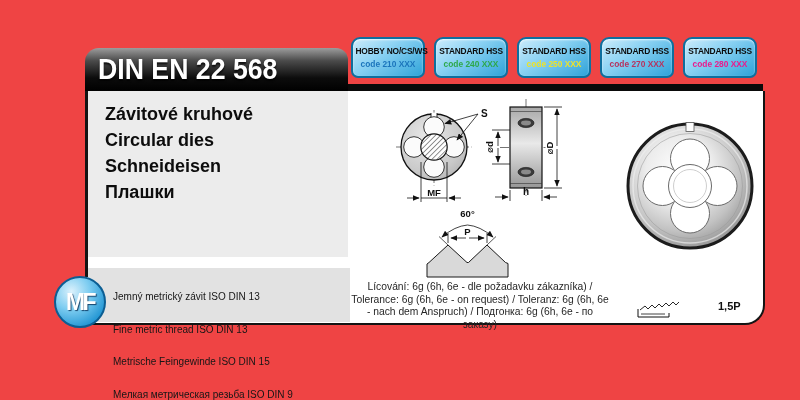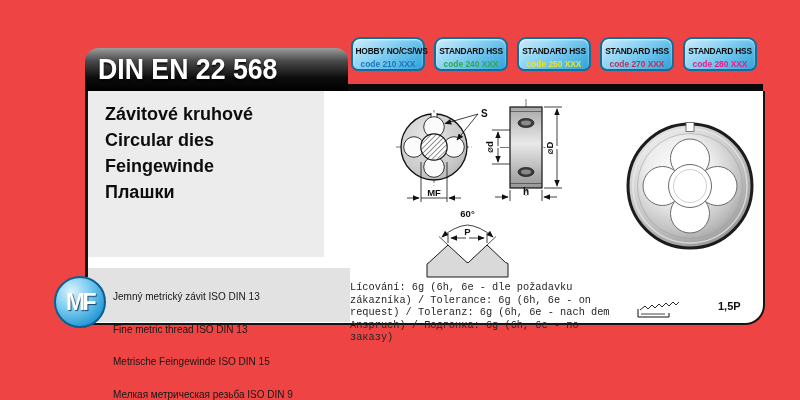--- a/index.html
+++ b/index.html
@@ -15,39 +15,39 @@
   .left-border{left:85px;top:91px;width:3px;height:186px;background:#141414;}
 
   
   .hdr{left:85px;top:48px;width:263px;height:43px;
        background:linear-gradient(180deg,#9d9d9d 0%,#4a4a4a 30%,#0c0c0c 70%,#000 100%);
        border-radius:14px 12px 0 0;overflow:hidden;}
   .hdr-title{display:inline-block;margin:5px 0 0 13px;color:#fff;font-size:29px;font-weight:bold;
        transform:scaleX(.92);transform-origin:left;letter-spacing:0;text-shadow:0 2px 2px rgba(0,0,0,.8);}
 
   
-  .tab{position:absolute;top:37px;width:74px;height:34px;box-sizing:border-box;
+  .tab{position:absolute;top:37px;width:74px;height:41px;box-sizing:border-box;
        border:2px solid #0f6f9e;border-radius:9px 9px 7px 7px;text-align:center;
        background:linear-gradient(145deg,#cdecfb 0%,#8fd4f4 38%,#2fa3d9 100%);
        box-shadow:inset 0 1px 2px rgba(255,255,255,.75);}
   .tab-lbl{margin-top:7px;font-size:9px;font-weight:bold;color:#0b0b0b;
            transform:scaleX(.93);letter-spacing:-.2px;white-space:nowrap;}
   .tab-code{margin-top:3px;font-size:9px;font-weight:bold;transform:scaleX(.93);white-space:nowrap;}
 
   
-  .panel{left:88px;top:91px;width:236px;height:166px;background:#ececec;box-sizing:border-box;
+  .panel{left:88px;top:91px;width:260px;height:166px;background:#ececec;box-sizing:border-box;
          padding:10px 0 0 17px;}
   .panel .ln{font-size:18px;font-weight:bold;line-height:26px;color:#0d0d0d;}
 
   
   .strip{left:88px;top:268px;width:262px;height:54px;background:#e2e2e2;box-sizing:border-box;
          padding:3px 0 0 25px;}
   .strip .ln{font-size:10px;line-height:12.7px;color:#161616;white-space:nowrap;margin-top:20px;}
   .tol{left:350px;top:281px;width:260px;font-size:10.3px;line-height:12.5px;
-       color:#262626;font-family:Liberation Mono, monospace;}
+       text-align:center;color:#262626;}
   .p15{left:706px;top:300px;font-size:11px;font-weight:bold;color:#111;margin-left:12px;}
 
   
   .badge{left:54px;top:276px;width:52px;height:52px;border-radius:50%;box-sizing:border-box;
          border:2px solid #0c5e93;display:flex;align-items:center;justify-content:center;
          background:radial-gradient(circle at 32% 28%,#dbf1fc 0%,#7ecdf1 38%,#2497d4 78%,#156fa8 100%);
          color:#fff;font-size:23px;font-weight:800;letter-spacing:-2.5px;
          text-shadow:1px 1px 1px rgba(8,48,88,.85);}
 
   svg text{font-family:"Liberation Sans","DejaVu Sans",sans-serif;}
@@ -82,21 +82,21 @@
     <div class="tab-code" style="color: rgb(181, 51, 95);">code 270 XXX</div>
   </div>
   <div class="tab" style="left:683px;">
     <div class="tab-lbl">STANDARD HSS</div>
     <div class="tab-code" style="color: rgb(234, 26, 140);">code 280 XXX</div>
   </div>
 
   <div class="abs panel">
     <div class="ln">Závitové kruhové</div>
     <div class="ln">Circular dies</div>
-    <div class="ln">Feingewinde</div>
+    <div class="ln">Schneideisen</div>
     <div class="ln">Плашки</div>
   </div>
 
   <svg class="abs" style="left:390px;top:95px;" width="220" height="195" viewBox="390 95 220 195">
     <defs>
       <marker id="ar" viewBox="0 0 10 8" refX="9" refY="4" markerWidth="9" markerHeight="7" orient="auto">
         <path d="M0,0 L10,4 L0,8 z" fill="#111"></path>
       </marker>
       <pattern id="hatch" width="3.6" height="3.6" patternTransform="rotate(45)" patternUnits="userSpaceOnUse">
         <rect width="3.6" height="3.6" fill="#fff"></rect>

